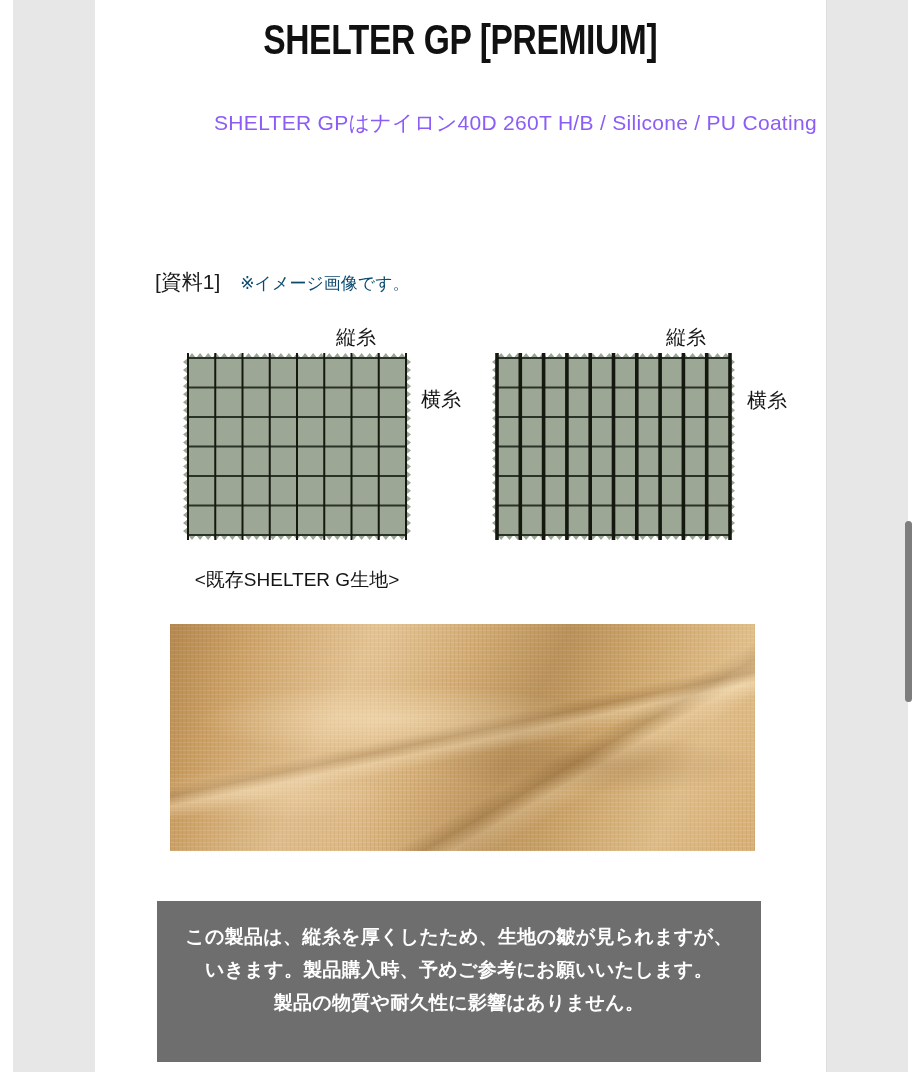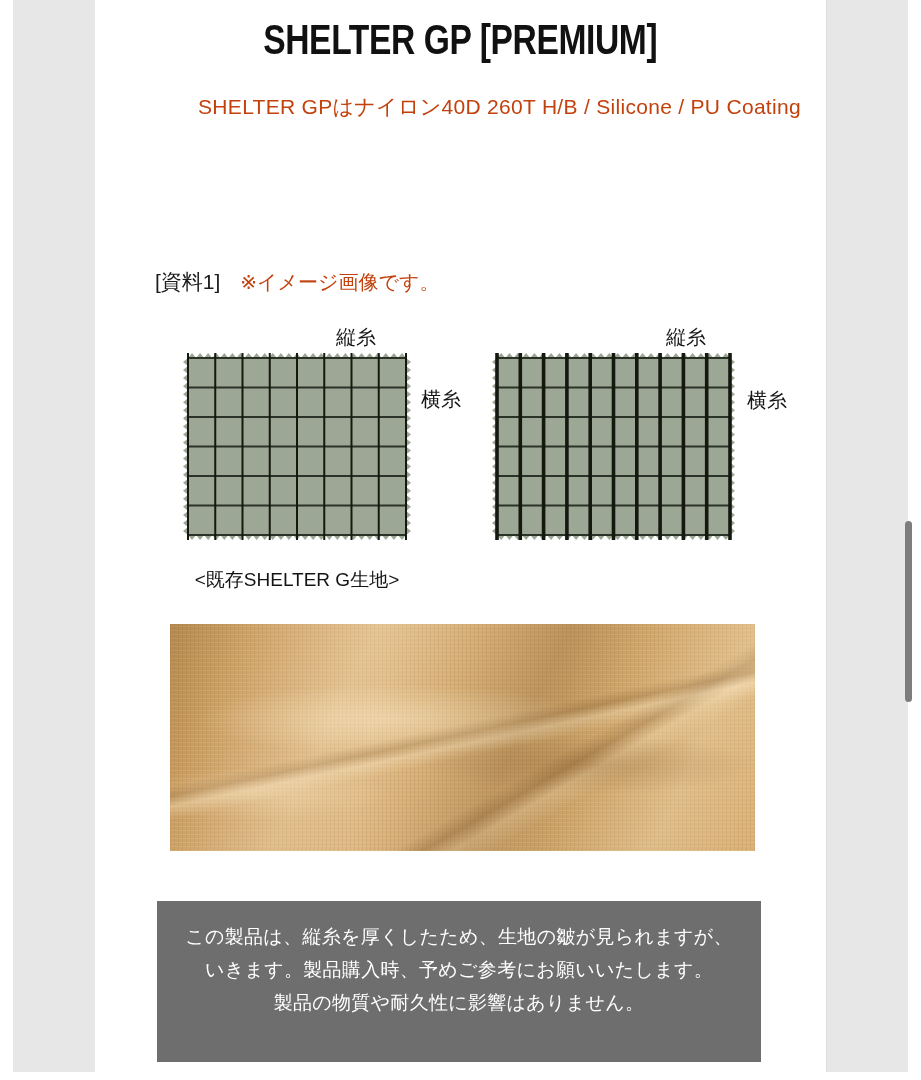--- a/index.html
+++ b/index.html
@@ -14,26 +14,26 @@
   .strip-l{left:13px;width:82px;border-right:1px solid #dedede;}
   .strip-r{left:826px;width:81px;border-left:1px solid #dedede;}
   .scroll-thumb{position:absolute;left:905px;top:521px;width:7px;height:181px;
     background:#7d7d7d;border-radius:4px;}
   .card{position:absolute;left:95px;top:0;width:731px;height:1080px;background:#ffffff;}
 
   .title{position:absolute;left:95px;top:16px;width:731px;margin:0;
     text-align:center;font-size:42px;font-weight:700;letter-spacing:-.5px;color:#111;}
   .title .condensed{display:inline-block;transform:scaleX(.8);transform-origin:center;white-space:nowrap;}
 
-  .desc{position:absolute;left:95px;top:84px;width:809px;margin:0;
-    text-align:center;font-size:21px;line-height:46px;color:#c2410c;letter-spacing:.3px;}
+  .desc{position:absolute;left:95px;top:84px;width:809px;margin:16px;
+    text-align:center;font-size:21px;line-height:46px;color:#8b5cf6;letter-spacing:.3px;}
 
   .ref-row{position:absolute;left:155px;top:268px;display:flex;align-items:baseline;gap:20px;}
   .ref-label{font-size:21px;font-weight:500;color:#1b1b1b;}
-  .ref-note{font-size:20px;color:#c2410c;}
+  .ref-note{font-size:17px;color:#0c4a6e;}
 
   .thread-label{position:absolute;font-size:20px;font-weight:500;color:#161616;white-space:nowrap;}
   .swatch{position:absolute;display:block;}
   .caption{position:absolute;top:567px;font-size:19px;font-weight:400;color:#141414;text-align:center;white-space:nowrap;}
   .caption-left{left:183px;width:228px;}
   .caption-right{left:492px;width:243px;}
 
   .photo{position:absolute;left:170px;top:624px;width:585px;height:227px;
     background-color:#cfa368;
     background-image:
@@ -44,21 +44,21 @@
       linear-gradient(168deg, transparent 46%, rgba(120,78,32,.28) 49%, rgba(255,240,210,.30) 52%, transparent 56%),
       linear-gradient(150deg, transparent 63%, rgba(110,70,28,.25) 66%, rgba(255,238,205,.25) 69%, transparent 73%),
       repeating-linear-gradient(0deg, rgba(255,255,255,.10) 0 1px, transparent 1px 4px),
       repeating-linear-gradient(90deg, rgba(140,95,45,.12) 0 1px, transparent 1px 4px),
       linear-gradient(100deg, #c69758, #dcb57e 35%, #caa266 65%, #d9b074);
   }
 
   .notice{position:absolute;left:157px;top:901px;width:604px;height:161px;
     background:#6e6e6e;box-sizing:border-box;padding-top:19px;
     text-align:center;}
-  .notice p{margin:0;font-size:19px;font-weight:400;color:#ffffff;line-height:33px;letter-spacing:.3px;}
+  .notice p{margin:0;font-size:19px;font-weight:700;color:#ffffff;line-height:33px;letter-spacing:.3px;}
 </style>
 </head>
 <body>
 
 <div class="screen">
 
   <div class="strip strip-l"></div>
   <div class="strip strip-r"></div>
   <div class="scroll-thumb"></div>
 

